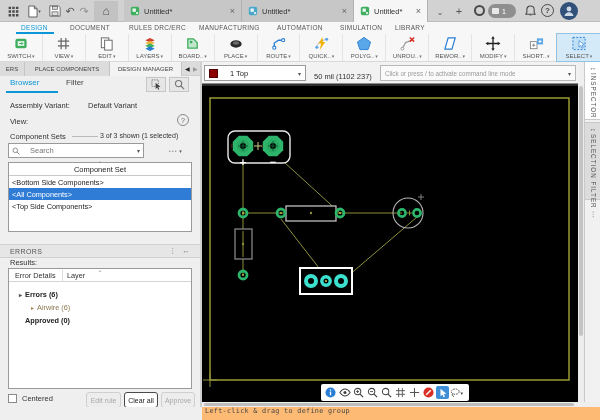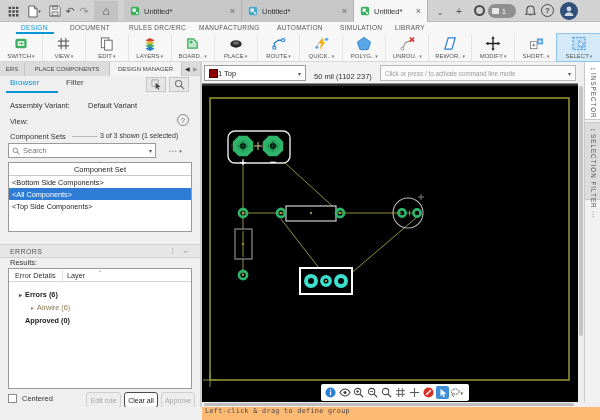--- a/index.html
+++ b/index.html
@@ -38,40 +38,40 @@
   .tool.select-active { background:#d5eaf8; outline:1px solid #8fc3e8; }
 
   
   .paneltabs { position:absolute; left:0; top:62px; width:200px; height:14px; background:#dcdcdc; border-bottom:1px solid #cfcfcf; }
   .ptab { position:absolute; top:0; height:14px; font-size:6px; color:#444; display:flex; align-items:center; justify-content:center; border-right:1px solid #c5c5c5; background:#dcdcdc; }
   .ptab.active { background:#f3f3f3; }
   .pt-arrow { position:absolute; top:3px; font-size:6px; color:#444; }
 
   
   .layerbar { position:absolute; left:202px; top:62px; width:376px; height:22px; background:#f2f2f2; border-bottom:1px solid #8c8c8c; }
-  .layer-select { position:absolute; left:2px; top:3px; width:102px; height:16px; background:#fff; border:1px solid #9a9a9a; display:flex; align-items:center; gap:0; padding:0 4px; }
+  .layer-select { position:absolute; left:2px; top:3px; width:102px; height:16px; background:#fff; border:1px solid #9a9a9a; display:flex; align-items:center; gap:12px; padding:0 4px; }
   .layer-swatch { width:9px; height:9px; background:#8b0000; border:1px solid #550000; }
   .layer-name { font-size:7.5px; color:#222; }
   .dd-caret { margin-left:auto; font-size:6px; color:#555; }
   .grid-readout { position:absolute; left:112px; top:10px; font-size:7.5px; color:#333; }
   .cmd-input { position:absolute; left:178px; top:3px; width:196px; height:16px; background:#fafafa; border:1px solid #b8b8b8; font-size:6.3px; color:#333; padding:0 10px 0 4px; font-family:"Liberation Sans", sans-serif; }
   .cmd-input::placeholder { color:#9a9a9a; }
   .cmd-caret { position:absolute; left:366px; top:8px; font-size:6px; color:#555; }
 
   
   .leftpanel { position:absolute; left:0; top:76px; width:200px; height:344px; background:#efefef; }
   .lp-tab { position:absolute; top:2px; font-size:8px; color:#444;text-align:center; }
   .lp-tab.active { color:#0a96d7; }
   .lp-underline { position:absolute; left:6px; top:15px; width:52px; height:2px; background:#0a96d7; }
   .icon-btn { position:absolute; top:1px; width:20px; height:15px; background:#e6e6e6; border:1px solid #c6c6c6; display:flex; align-items:center; justify-content:center; }
   .lbl { position:absolute; font-size:7.5px; color:#333; white-space:nowrap; }
   .select-box { position:absolute; background:#fff; border:1px solid #9a9a9a; display:flex; align-items:center; padding:0 4px; font-size:7.5px; color:#222; }
   .help-q { position:absolute; width:12px; height:12px; border:1px solid #8a8a8a; border-radius:50%; font-size:7px; color:#666; display:flex; align-items:center; justify-content:center; }
   .hline { position:absolute; height:1px; background:#bbb; }
-  .search-box { position:absolute; left:8px; top:67px; width:148px; height:15px; background:#fff; border:1px solid #9a9a9a; display:flex; align-items:center; padding:0 3px; gap:3px; }
+  .search-box { position:absolute; left:8px; top:67px; width:136px; height:15px; background:#fff; border:1px solid #9a9a9a; display:flex; align-items:center; padding:0 3px; gap:10px; }
   .search-box input { border:none; outline:none; flex:1; font-size:7.5px; color:#333; font-family:"Liberation Sans", sans-serif; background:transparent; min-width:0; }
   .search-box input::placeholder { color:#777; }
   .more-btn { position:absolute; left:160px; top:67px; width:30px; height:15px; display:flex; align-items:center; justify-content:center; gap:2px; font-size:9px; color:#555; }
   .listbox { position:absolute; left:8px; top:86px; width:184px; height:70px; background:#fff; border:1px solid #9a9a9a; }
   .list-header { height:13px; border-bottom:1px solid #c9c9c9; font-size:7.5px; color:#222; display:flex; align-items:center; justify-content:center; position:relative; }
   .sort-mark { position:absolute; left:50%; top:-3px; transform:translateX(-50%); font-size:6px; color:#888; }
   .list-row { height:12px; font-size:7.3px; color:#222; display:flex; align-items:center; padding:0 3px; }
   .list-row.selected { background:#2e7cd6; color:#fff; }
   .sect-header { position:absolute; left:0; top:168px; width:200px; height:14px; background:#e6e6e6; border-top:1px solid #d2d2d2; border-bottom:1px solid #d2d2d2; display:flex; align-items:center; padding:0 10px; font-size:7px; color:#555; letter-spacing:.4px; }
   .sect-icons { margin-left:auto; display:flex; gap:6px; font-size:7px; color:#777; }

